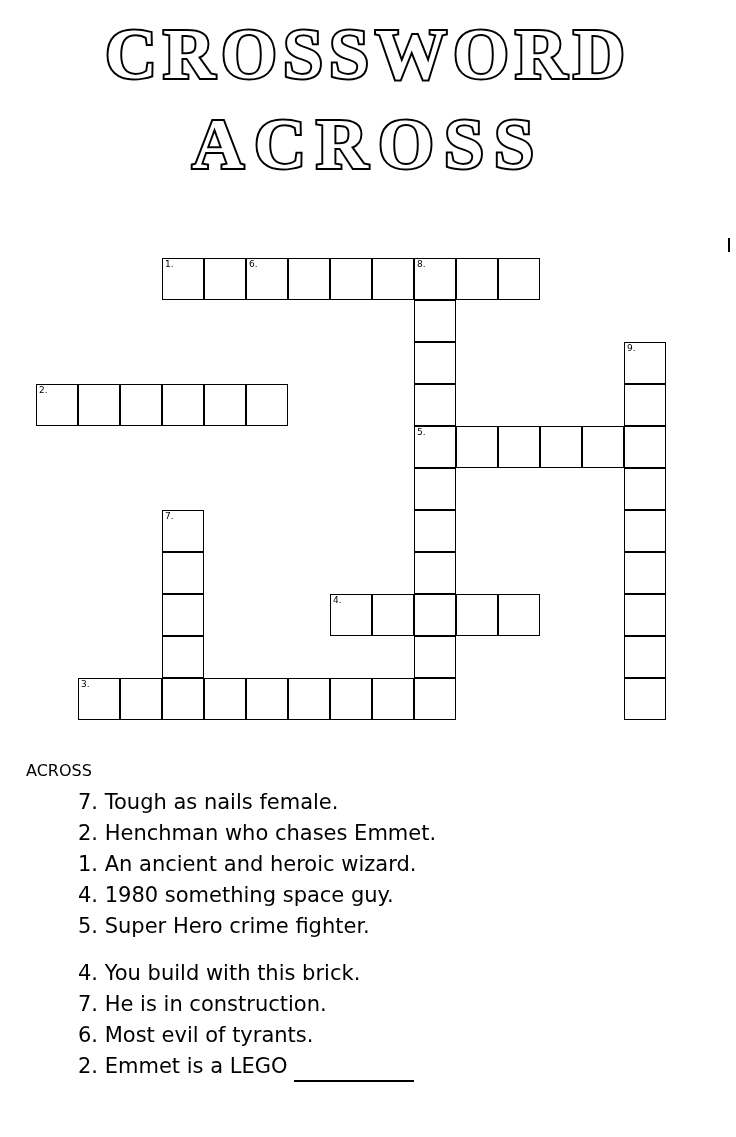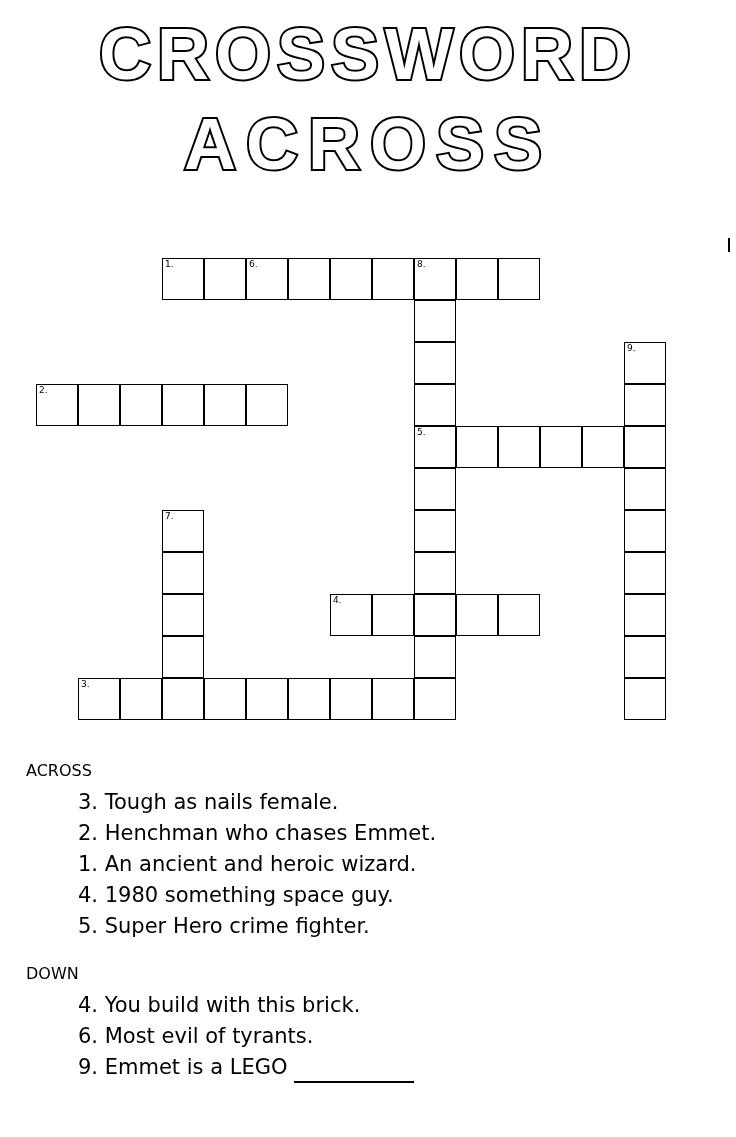--- a/index.html
+++ b/index.html
@@ -18,21 +18,21 @@
 
   
   .title-block {
     position: absolute;
     top: 18px;
     left: 0;
     width: 736px;
     text-align: center;
   }
   .title-line {
-    font-family: Liberation Sans, sans-serif;
+    font-family: Liberation Serif, serif;
     font-weight: bold;
     font-size: 72px;
     line-height: 1.0;
     letter-spacing: 6px;
     color: #ffffff;
     -webkit-text-stroke: 4px #000000;
     paint-order: stroke fill;
     margin: 0;
   }
   .title-line.second {
@@ -184,26 +184,26 @@
     <div class="cell" style="left: 624px; top: 260px;"></div>
     <div class="cell" style="left: 624px; top: 302px;"></div>
     <div class="cell" style="left: 624px; top: 344px;"></div>
     <div class="cell" style="left: 624px; top: 386px;"></div>
     <div class="cell" style="left: 624px; top: 428px;"></div>
   </div>
 
 <div class="clues">
   <div class="clue-heading">ACROSS</div>
   <ul class="clue-list">
-    <li>3. Tough as nails female.</li>
+    <li>7. Tough as nails female.</li>
     <li>2. Henchman who chases Emmet.</li>
     <li>1. An ancient and heroic wizard.</li>
     <li>4. 1980 something space guy.</li>
     <li>5. Super Hero crime fighter.</li>
   </ul>
 
-  <div class="clue-heading">DOWN</div>
   <ul class="clue-list">
     <li>4. You build with this brick.</li>
+    <li>7. He is in construction.</li>
     <li>6. Most evil of tyrants.</li>
-    <li><span>9. Emmet is a LEGO </span><span class="blank-rule"></span></li>
+    <li><span>2. Emmet is a LEGO </span><span class="blank-rule"></span></li>
   </ul>
 </div>
 
 </body></html>

